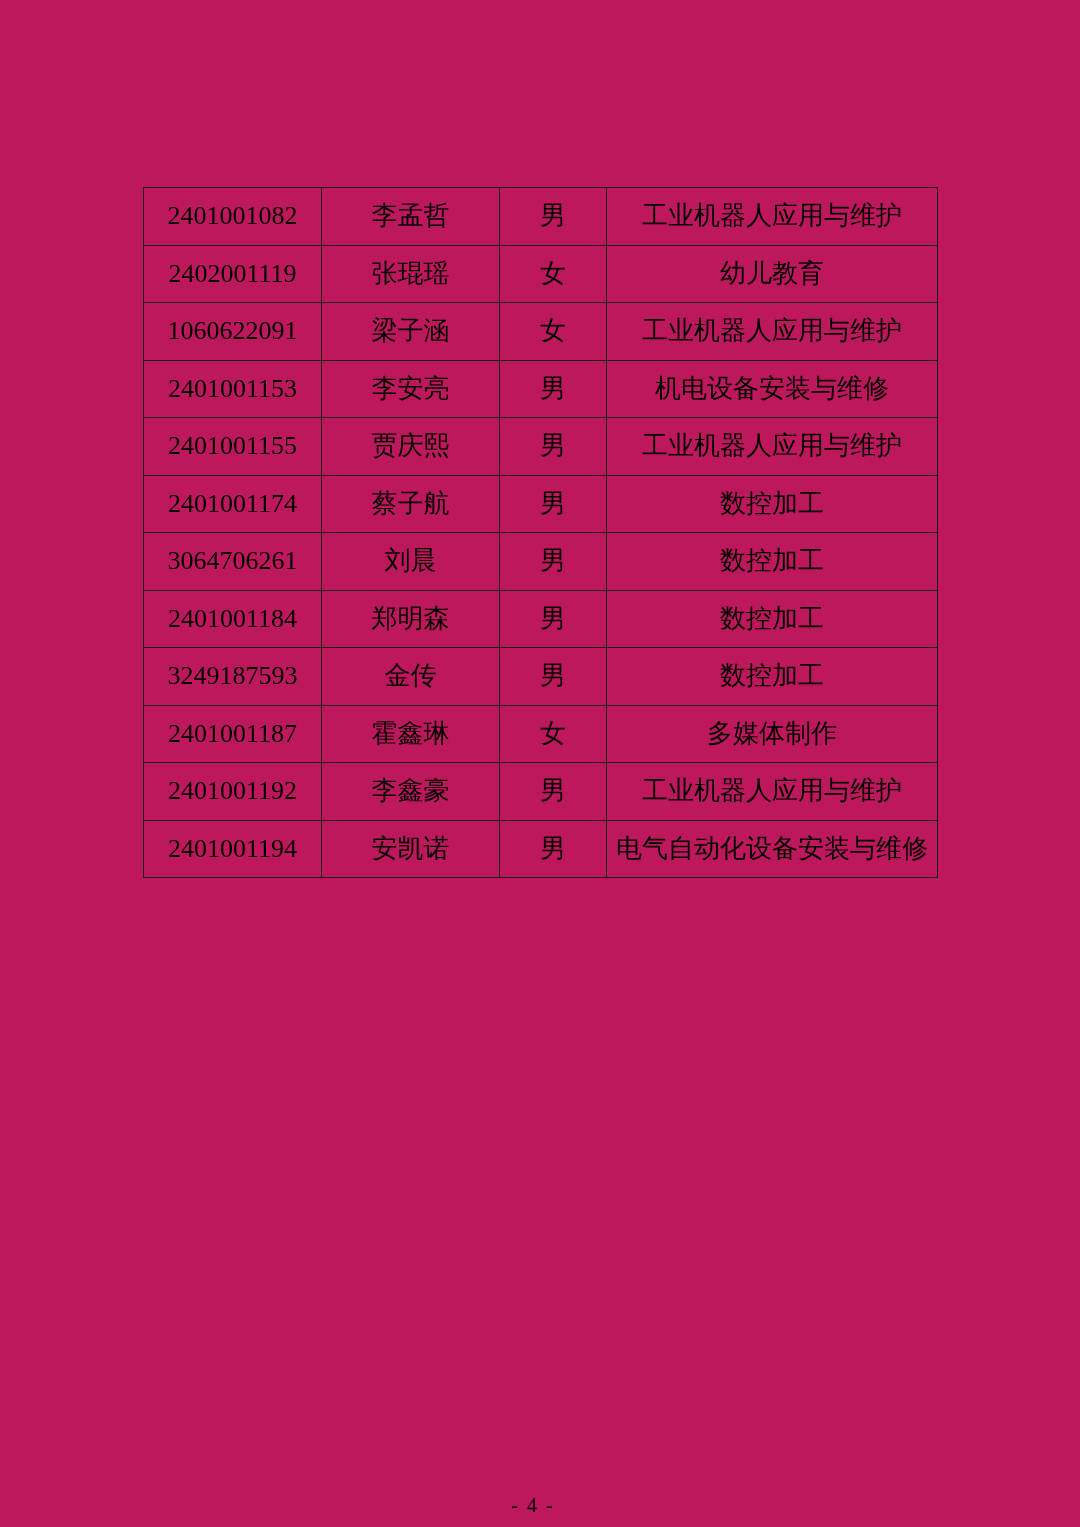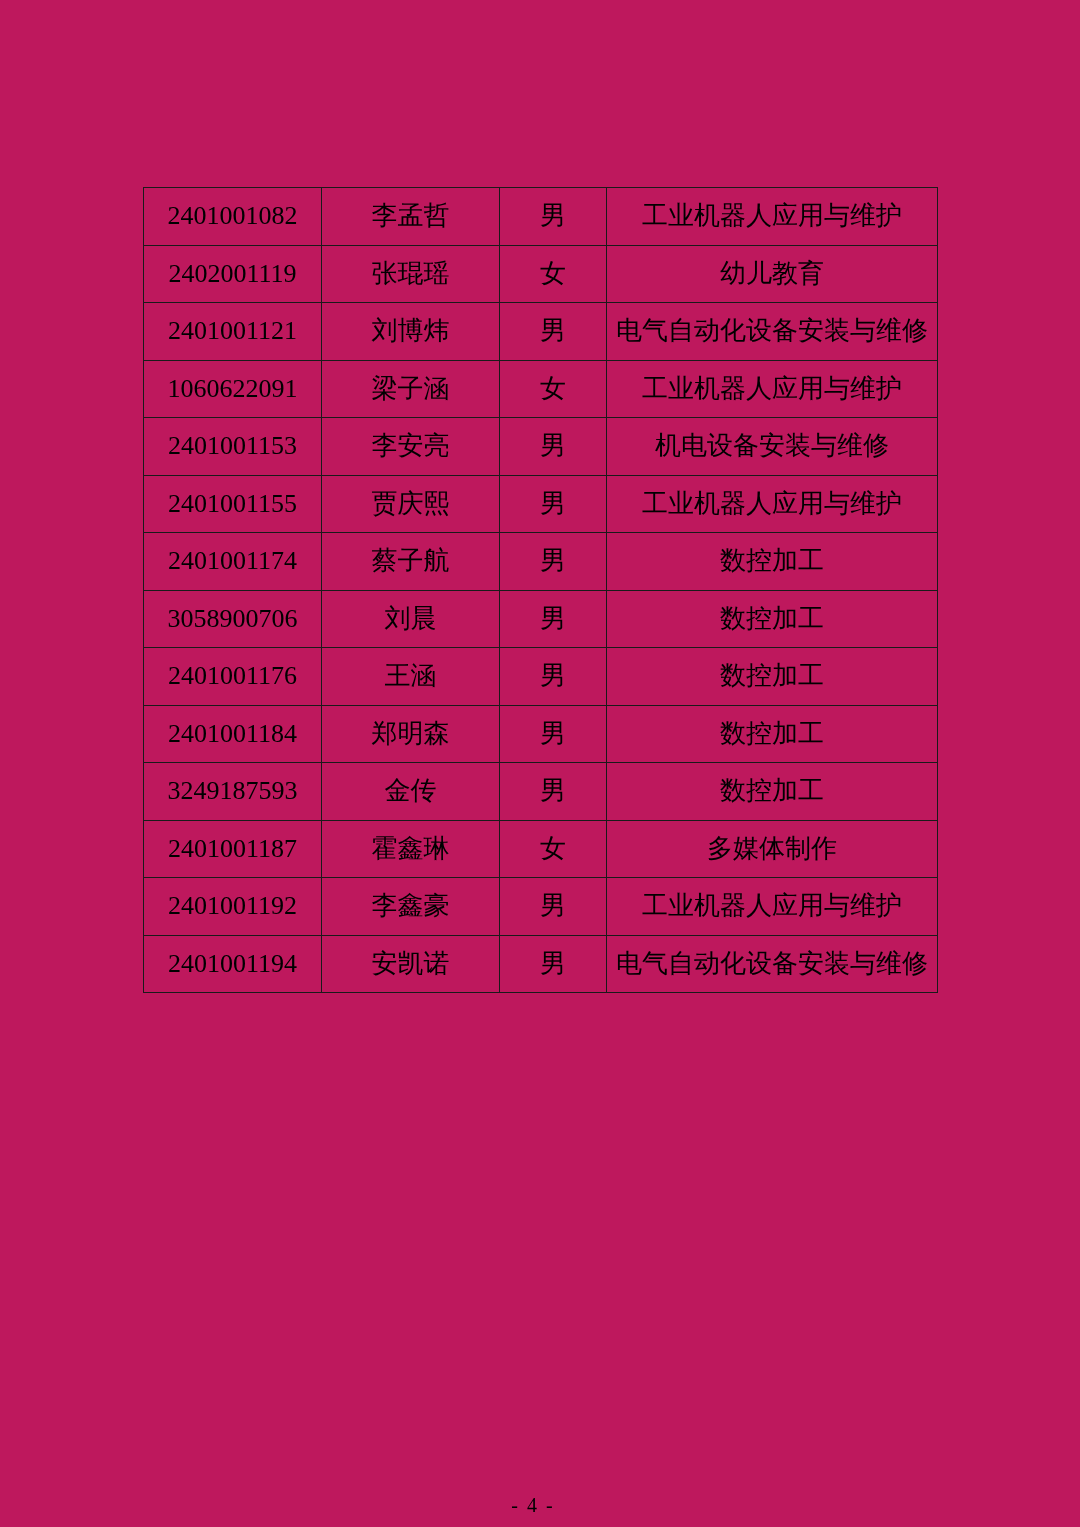--- a/index.html
+++ b/index.html
@@ -70,26 +70,20 @@
           <td>男</td>
           <td>工业机器人应用与维护</td>
         </tr>
         <tr>
           <td>2402001119</td>
           <td>张琨瑶</td>
           <td>女</td>
           <td>幼儿教育</td>
         </tr>
         <tr>
-          <td>2401001121</td>
-          <td>刘博炜</td>
-          <td>男</td>
-          <td>电气自动化设备安装与维修</td>
-        </tr>
-        <tr>
           <td>1060622091</td>
           <td>梁子涵</td>
           <td>女</td>
           <td>工业机器人应用与维护</td>
         </tr>
         <tr>
           <td>2401001153</td>
           <td>李安亮</td>
           <td>男</td>
           <td>机电设备安装与维修</td>
@@ -100,28 +94,22 @@
           <td>男</td>
           <td>工业机器人应用与维护</td>
         </tr>
         <tr>
           <td>2401001174</td>
           <td>蔡子航</td>
           <td>男</td>
           <td>数控加工</td>
         </tr>
         <tr>
-          <td>3058900706</td>
+          <td>3064706261</td>
           <td>刘晨</td>
-          <td>男</td>
-          <td>数控加工</td>
-        </tr>
-        <tr>
-          <td>2401001176</td>
-          <td>王涵</td>
           <td>男</td>
           <td>数控加工</td>
         </tr>
         <tr>
           <td>2401001184</td>
           <td>郑明森</td>
           <td>男</td>
           <td>数控加工</td>
         </tr>
         <tr>

